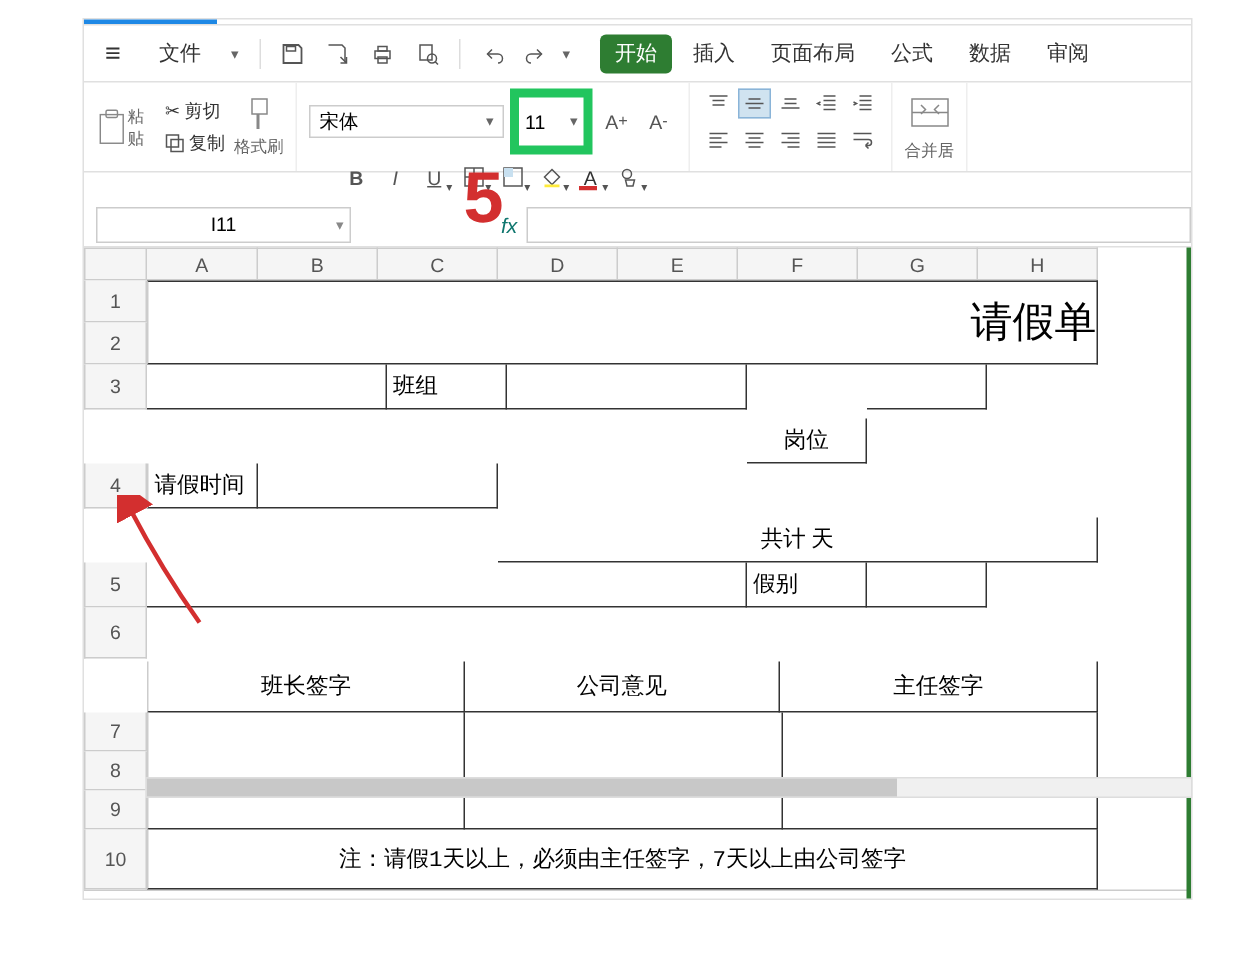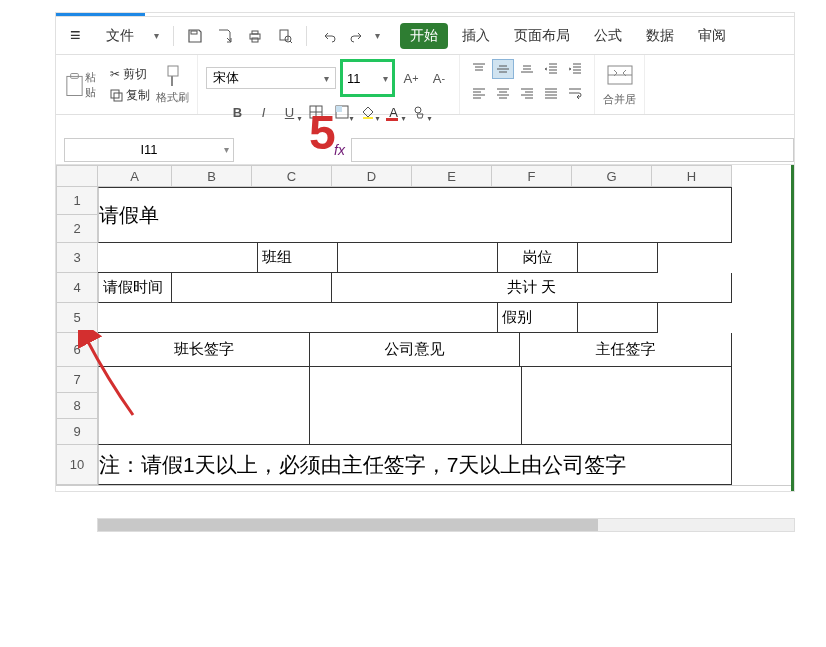--- a/index.html
+++ b/index.html
@@ -19,57 +19,57 @@
 .ribbon-group { display: flex; align-items: center; padding: 4px 8px; border-right: 1px solid #eee; }
 .paste-block { display: flex; flex-direction: row; align-items: center; justify-content: center; width: 42px; }
 .paste-block .lbl { font-size: 11px; color: #666; }
 .cut-copy { display: flex; flex-direction: column; gap: 4px; margin-left: 4px; font-size: 12px; color: #333; }
 .cut-copy div { display: flex; align-items: center; gap: 3px; }
 .brush-block { display: flex; flex-direction: column; align-items: center; margin-left: 6px; }
 .brush-block .lbl { font-size: 11px; color: #666; }
 .font-group { display: flex; flex-direction: column; gap: 4px; padding: 4px 8px; }
 .font-row1 { display: flex; gap: 4px; align-items: center; }
 .font-name { width: 130px; height: 22px; border: 1px solid #ccc; font-size: 13px; padding: 0 6px; display: flex; align-items: center; justify-content: space-between; }
-.font-size { width: 55px; height: 22px; border: 3px solid #22c55e; font-size: 13px; padding: 16px 4px; display: flex; align-items: center; justify-content: space-between; }
+.font-size { width: 55px; height: 22px; border: 6px solid #22c55e; font-size: 13px; padding: 16px 4px; display: flex; align-items: center; justify-content: space-between; }
 .font-row2 { display: flex; gap: 2px; align-items: center; }
 .fbtn { width: 24px; height: 22px; display: inline-flex; align-items: center; justify-content: center; font-size: 13px; color: #555; position: relative; }
 .fbtn .dd { font-size: 8px; position: absolute; right: 0; bottom: 0; }
 .align-group { display: flex; flex-direction: column; gap: 4px; padding: 4px 8px; }
 .align-row { display: flex; gap: 2px; }
 .abtn { width: 22px; height: 20px; display: inline-flex; align-items: center; justify-content: center; }
 .abtn svg { width: 16px; height: 16px; }
 .abtn.active { background: #d0e3f0; border: 1px solid #8ab4d8; }
 .merge-group { display: flex; flex-direction: column; align-items: center; justify-content: center; padding: 4px 8px; }
 .merge-group .lbl { font-size: 11px; color: #666; }
 .name-fx-bar { display: flex; height: 30px; align-items: center; border-bottom: 1px solid #e0e0e0; margin-top: 20px; }
 .name-box { width: 170px; height: 24px; border: 1px solid #ccc; margin-left: 8px; display: flex; align-items: center; justify-content: center; font-size: 13px; position: relative; }
 .name-box .dd { position: absolute; right: 4px; font-size: 10px; color: #888; }
 .fx-area { display: flex; align-items: center; margin-left: 100px; gap: 6px; flex: 1; }
-.fx-label { font-style: italic; color: #701a75; font-size: 14px; }
+.fx-label { font-style: italic; color: #0f766e; font-size: 14px; }
 .fx-input { flex: 1; height: 24px; border: 1px solid #ccc; }
 .sheet { position: relative; }
 .col-headers { display: flex; height: 22px; }
 .corner { width: 42px; border: 1px solid #ccc; background: #f5f5f5; }
 .col-h { border: 1px solid #ccc; border-left: none; background: #f5f5f5; font-size: 13px; color: #555; display: flex; align-items: center; justify-content: center; }
 .col-A { width: 74px; } .col-B { width: 80px; } .col-C { width: 80px; } .col-D { width: 80px; }
 .col-E { width: 80px; } .col-F { width: 80px; } .col-G { width: 80px; } .col-H { width: 80px; }
 .grid-row { display: flex; }
 .row-h { width: 42px; border: 1px solid #ccc; border-top: none; background: #f5f5f5; font-size: 13px; color: #555; display: flex; align-items: center; justify-content: center; }
-.title-cell { width: 634px; height: 56px; border: 1px solid #333; border-left: 1px solid #ccc; display: flex; align-items: center; justify-content: flex-start; font-size: 20px; font-family: Liberation Serif, serif; }
+.title-cell { width: 634px; height: 56px; border: 1px solid #333; border-left: 1px solid #ccc; display: flex; align-items: center; justify-content: flex-end; font-size: 28px; font-family: Liberation Serif, serif; }
 .data-row .row-h { height: 30px; }
 .cell { border-right: 1px solid #333; border-bottom: 1px solid #333; font-size: 15px; font-family: SimSun, serif; display: flex; align-items: center; padding: 0 4px; height: 30px; }
 .cell.bl { border-left: 1px solid #ccc; }
-.cell.center { justify-content: center; }
+.cell.center { justify-content: center; margin-top: 36px; }
 .row6 .row-h { height: 34px; } .row6 .cell { height: 34px; }
 .sig-block { border-right: 1px solid #333; border-bottom: 1px solid #333; height: 78px; width: 212px; }
 .sig-block.first { border-left: 1px solid #ccc; }
 .sig-block.last { width: 210px; }
 .row789 .row-h { height: 26px; }
 .note-row .row-h { height: 40px; }
-.note-cell { width: 634px; height: 40px; border-right: 1px solid #333; border-bottom: 1px solid #333; border-left: 1px solid #ccc; display: flex; align-items: center; font-size: 21px; font-family: Liberation Sans, sans-serif; }
+.note-cell { width: 634px; height: 40px; border-right: 1px solid #333; border-bottom: 1px solid #333; border-left: 1px solid #ccc; display: flex; align-items: center; justify-content: center; font-size: 15px; font-family: Liberation Mono, monospace; }
 .bottom-edge { height: 6px; border-top: 1px solid #ccc; }
 .sel-marker { position: absolute; right: 0; top: 0; width: 3px; height: 100%; background: #2e7d32; }
 .big5 { position: absolute; top: 105px; left: 309px; font-size: 48px; font-weight: bold; color: #d32f2f; font-family: Arial; z-index: 10; }
 .arrow-svg { position: absolute; top: 330px; left: 78px; z-index: 10; }
 .scrollbar-h { position: absolute; bottom: 115px; left: 97px; width: 698px; height: 14px; background: #f0f0f0; border: 1px solid #ddd; }
 .scroll-thumb { position: absolute; left: 0; width: 500px; height: 100%; background: #c8c8c8; }
 </style>
 </head>
 <body>
 

